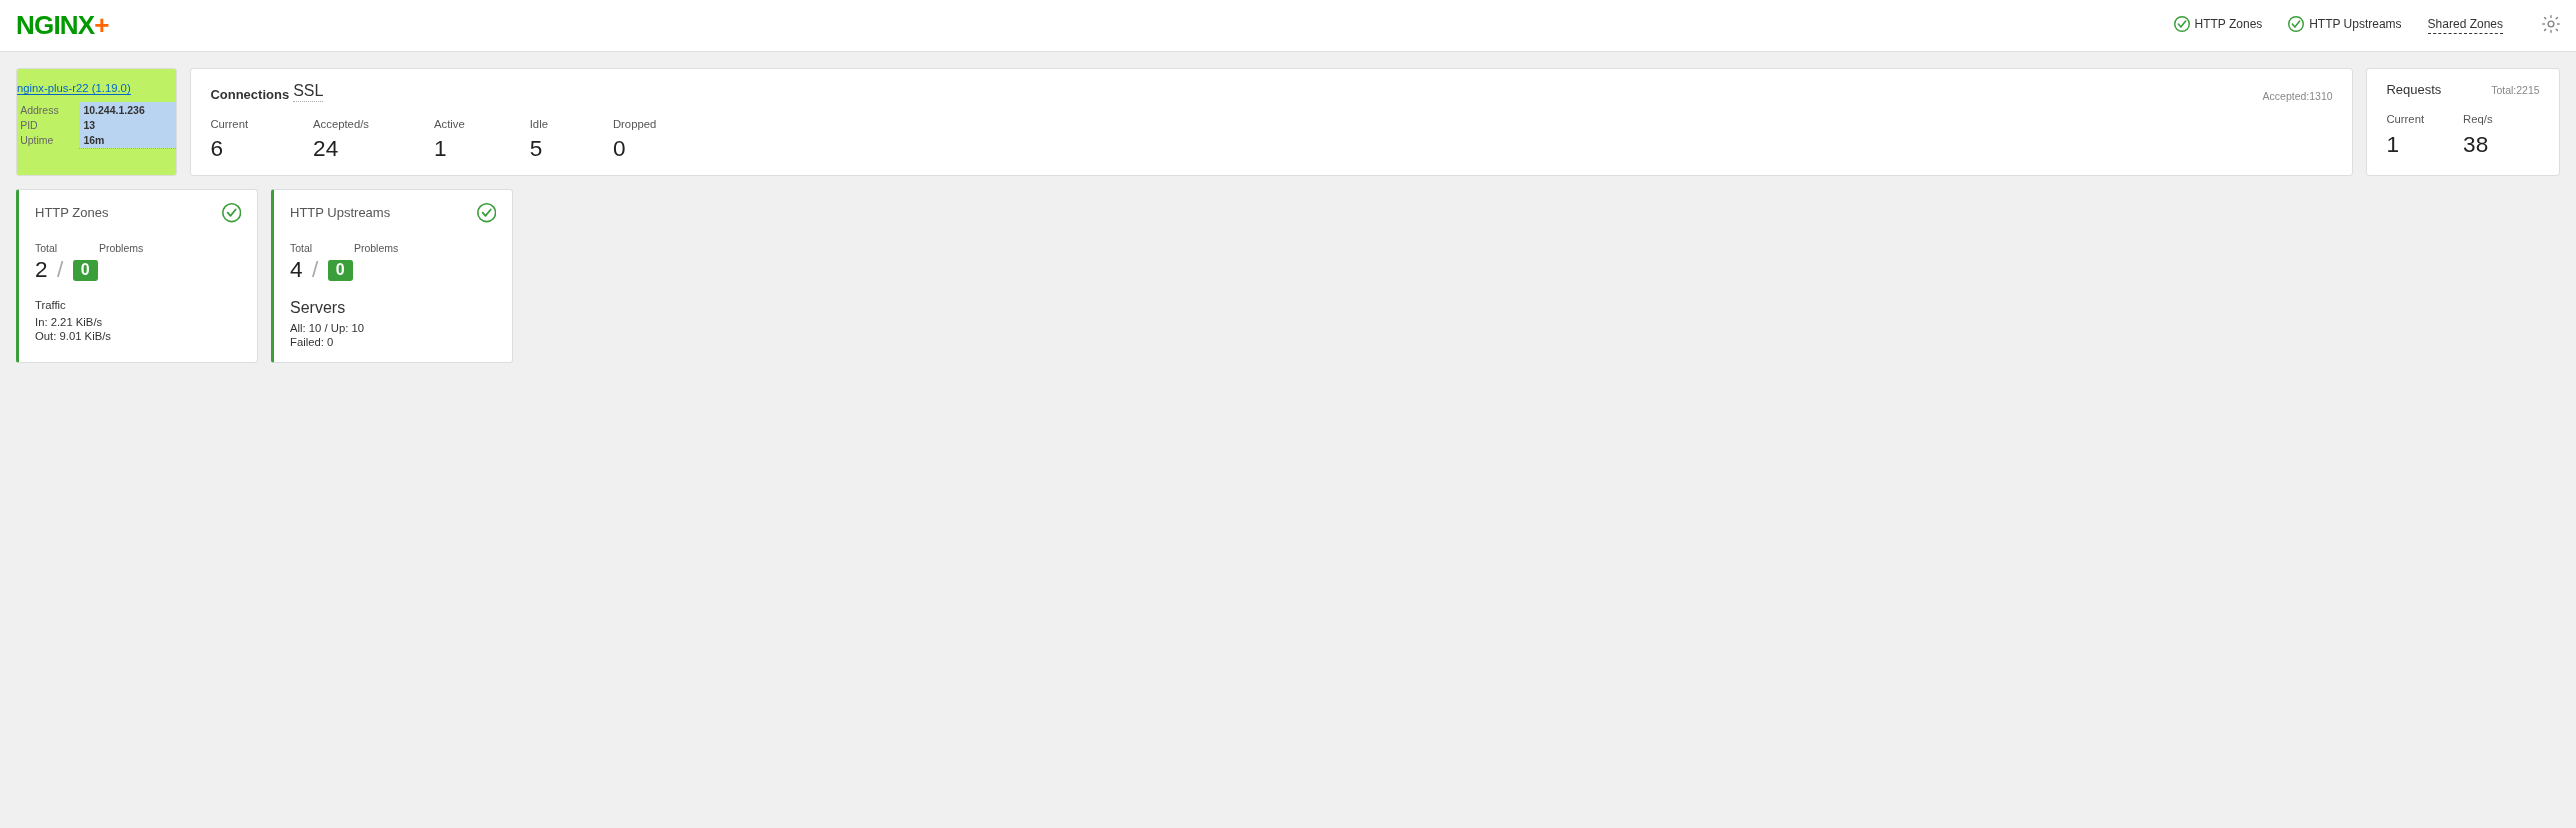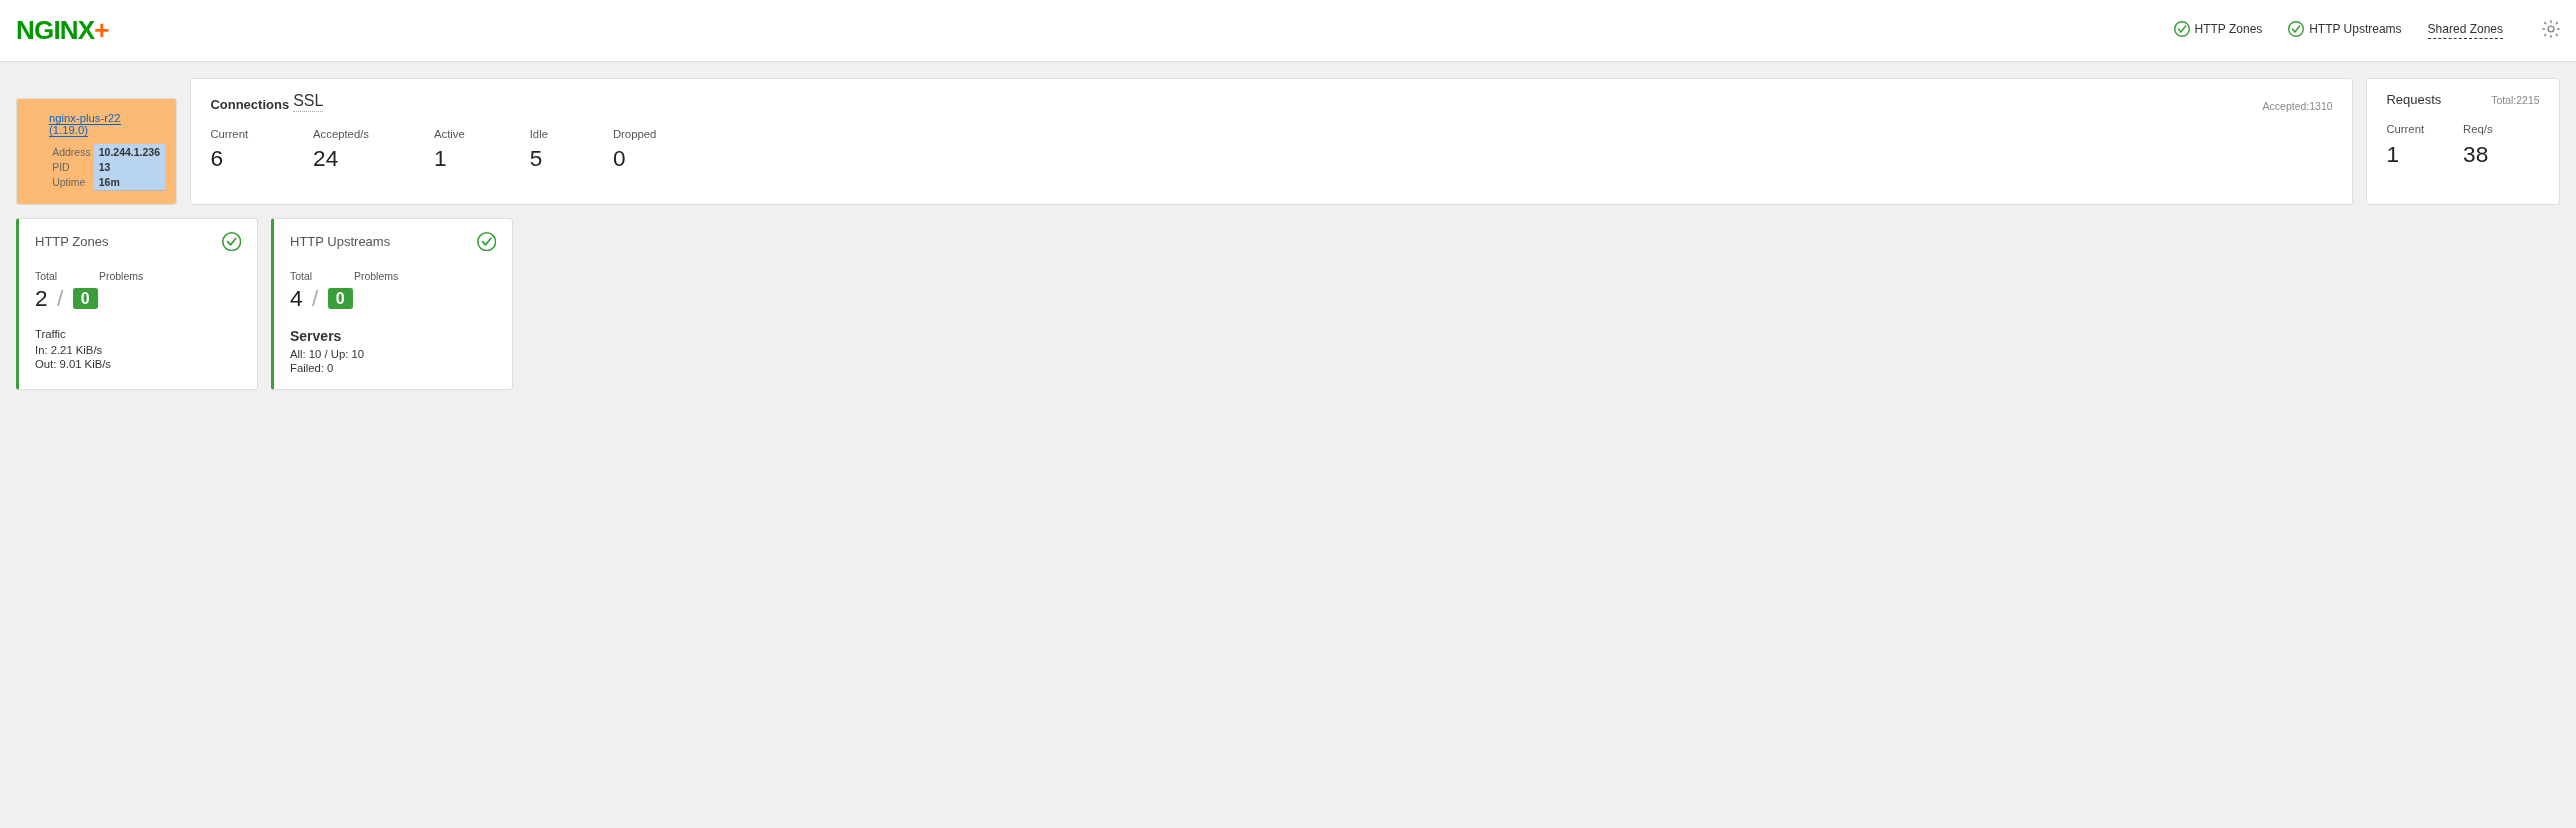--- a/index.html
+++ b/index.html
@@ -10,21 +10,21 @@
       color: #333;
     }
 
     
     .header {
       background: #fff;
       border-bottom: 0.8px solid #ddd;
       display: flex;
       align-items: center;
       padding: 0 16px;
-      height: 62px;
+      height: 52px;
     }
     .logo {
       display: flex;
       align-items: center;
       margin-right: auto;
     }
     .logo-text {
       font-size: 26px;
       font-weight: bold;
       color: #009900;
@@ -77,27 +77,26 @@
 
     
     .top-row {
       display: flex;
       gap: 13px;
       align-items: stretch;
     }
 
     
     .server-card {
-      background: #fdba74;
+      background: #bef264;
       border: 0.8px solid #ddd;
       border-radius: 3.2px;
-      padding: 13px 32px;
+      padding: 13px 0;
       min-width: 161px;
       width: 161px;
-      margin-top: 20px;
     }
     .server-link {
       color: #0066cc;
       font-size: 11.3px;
       text-decoration: none;
       border-bottom: 0.8px solid #0066cc;
     }
     .server-info-table {
       margin-top: 8px;
       width: 100%;
@@ -262,22 +261,22 @@
       font-weight: normal;
       font-size: 11.3px;
       margin-bottom: 4.8px;
     }
     .zone-traffic-line {
       font-size: 11.3px;
       color: #333;
       margin-bottom: 1.6px;
     }
     .zone-servers-title {
-      font-weight: bold;
-      font-size: 14px;
+      font-weight: normal;
+      font-size: 16px;
       margin-bottom: 4.8px;
     }
     .zone-servers-line {
       font-size: 11.3px;
       color: #333;
       margin-bottom: 1.6px;
     }
   </style>
 </head>
 <body>

